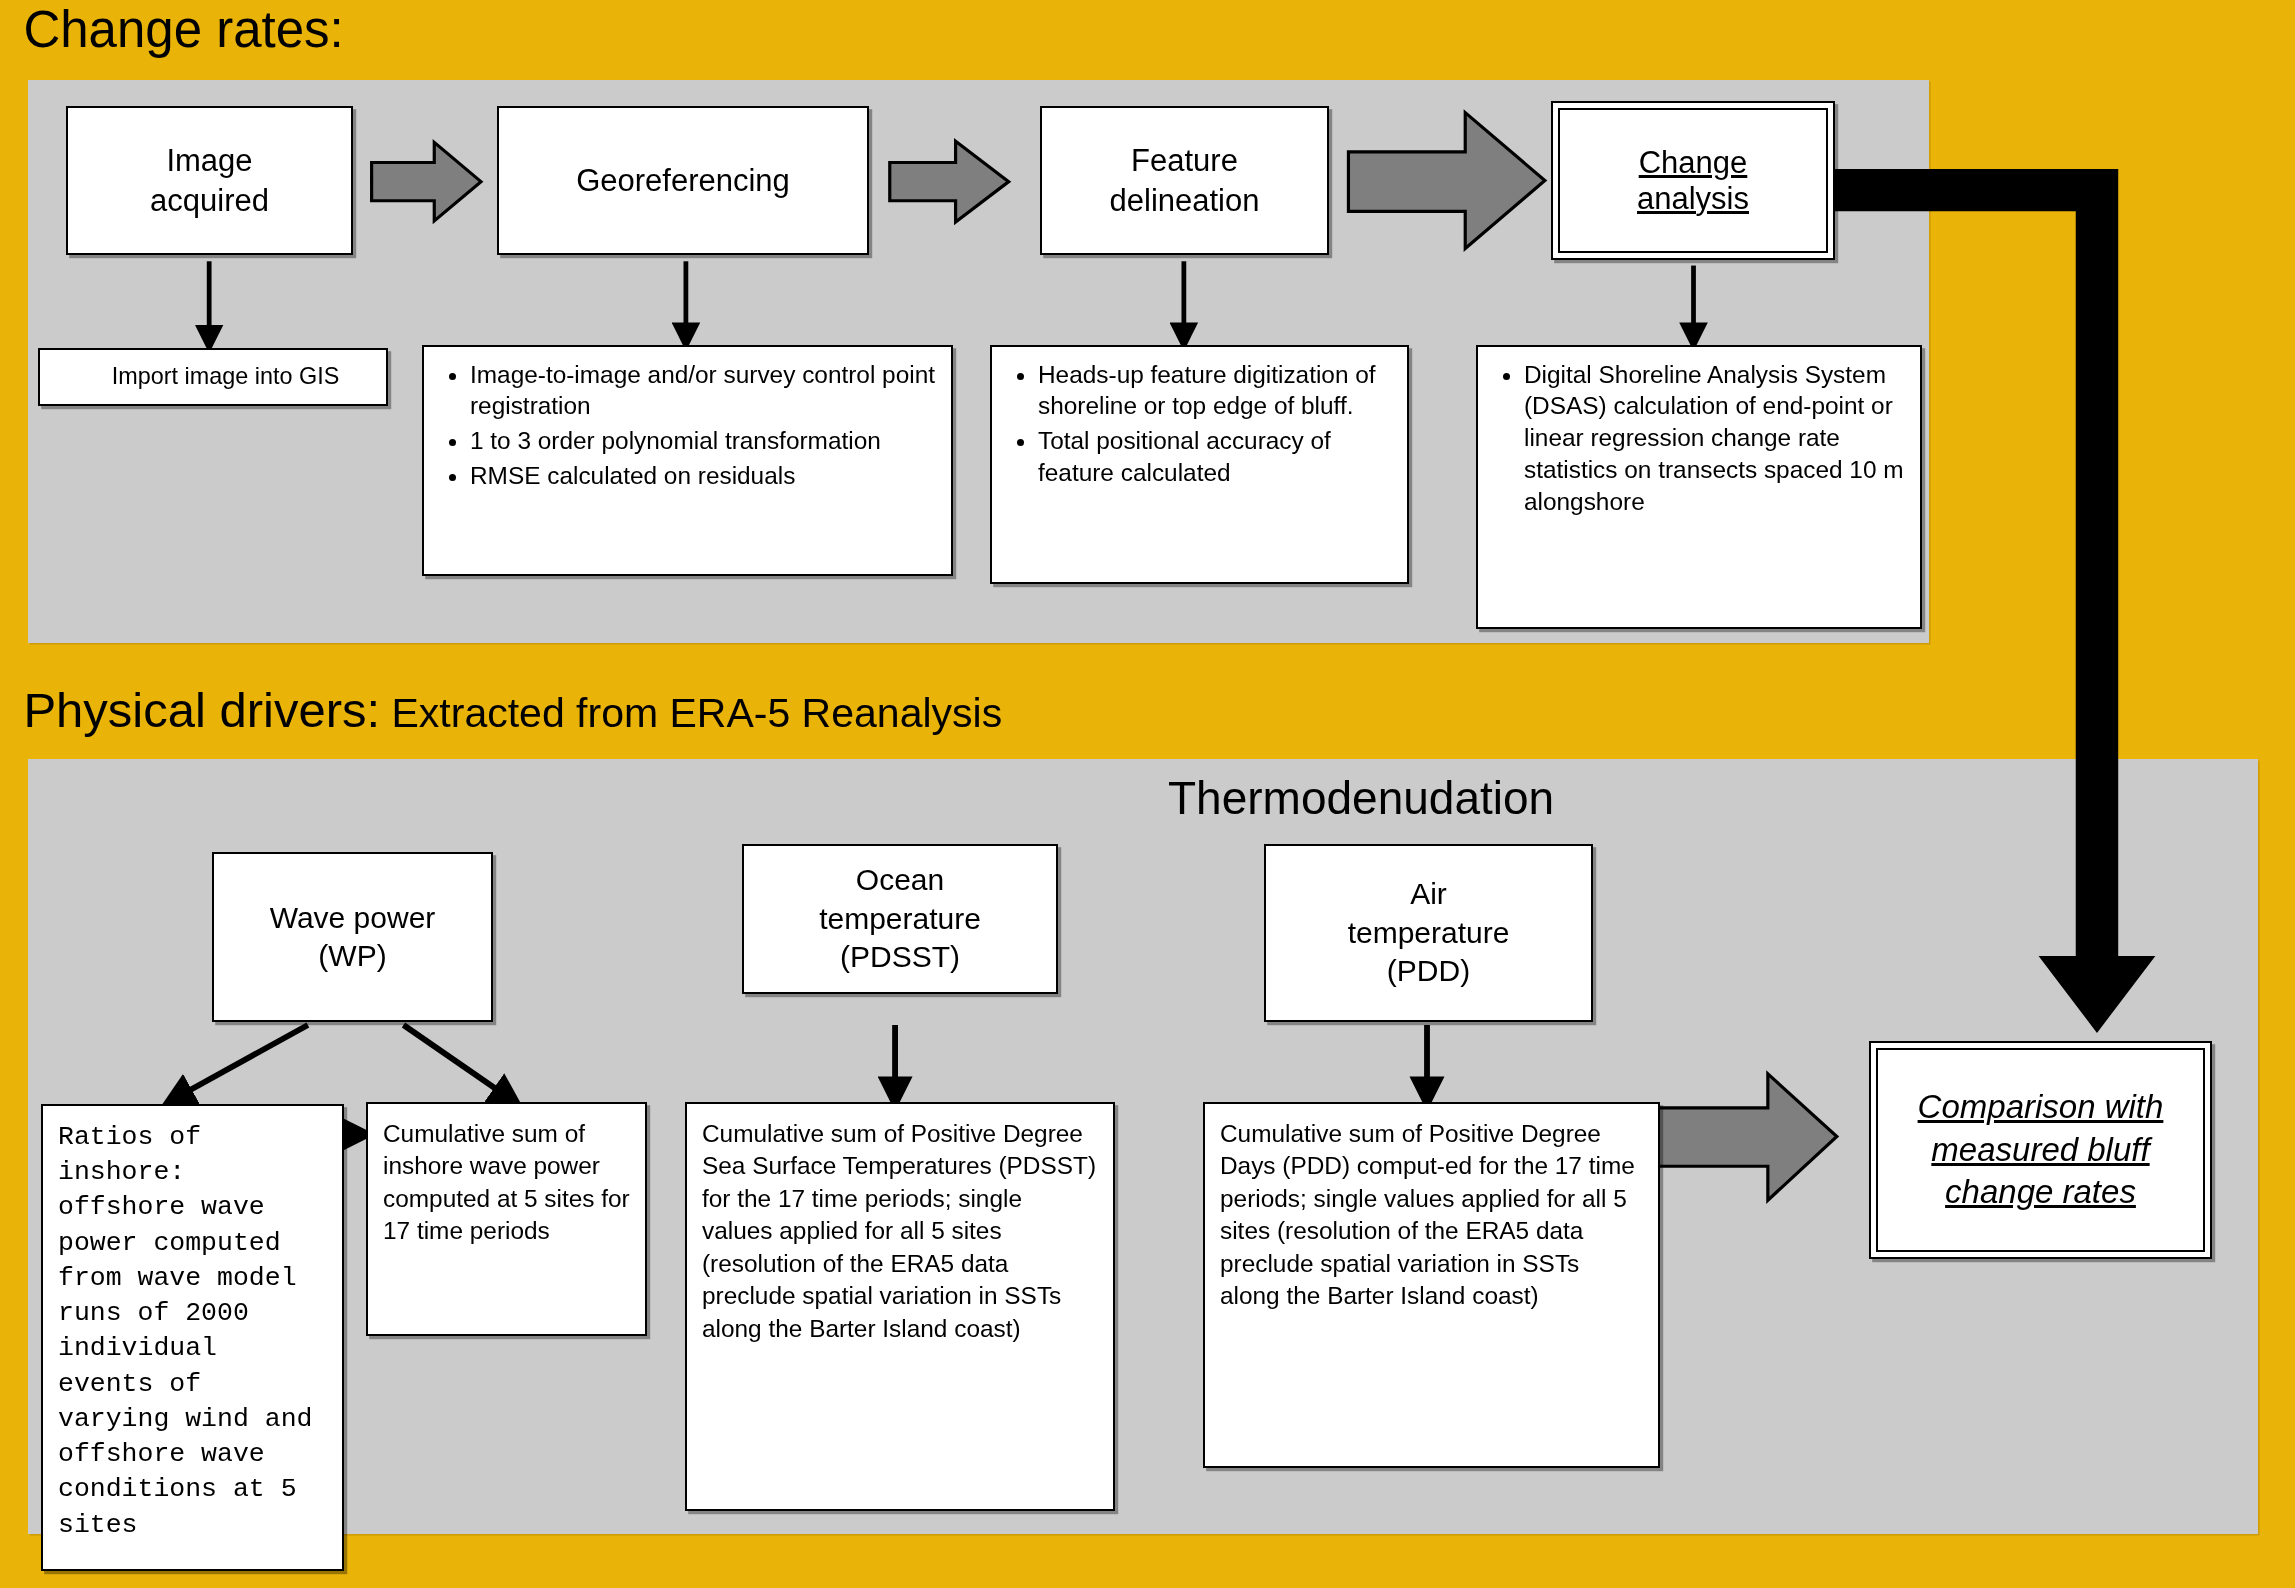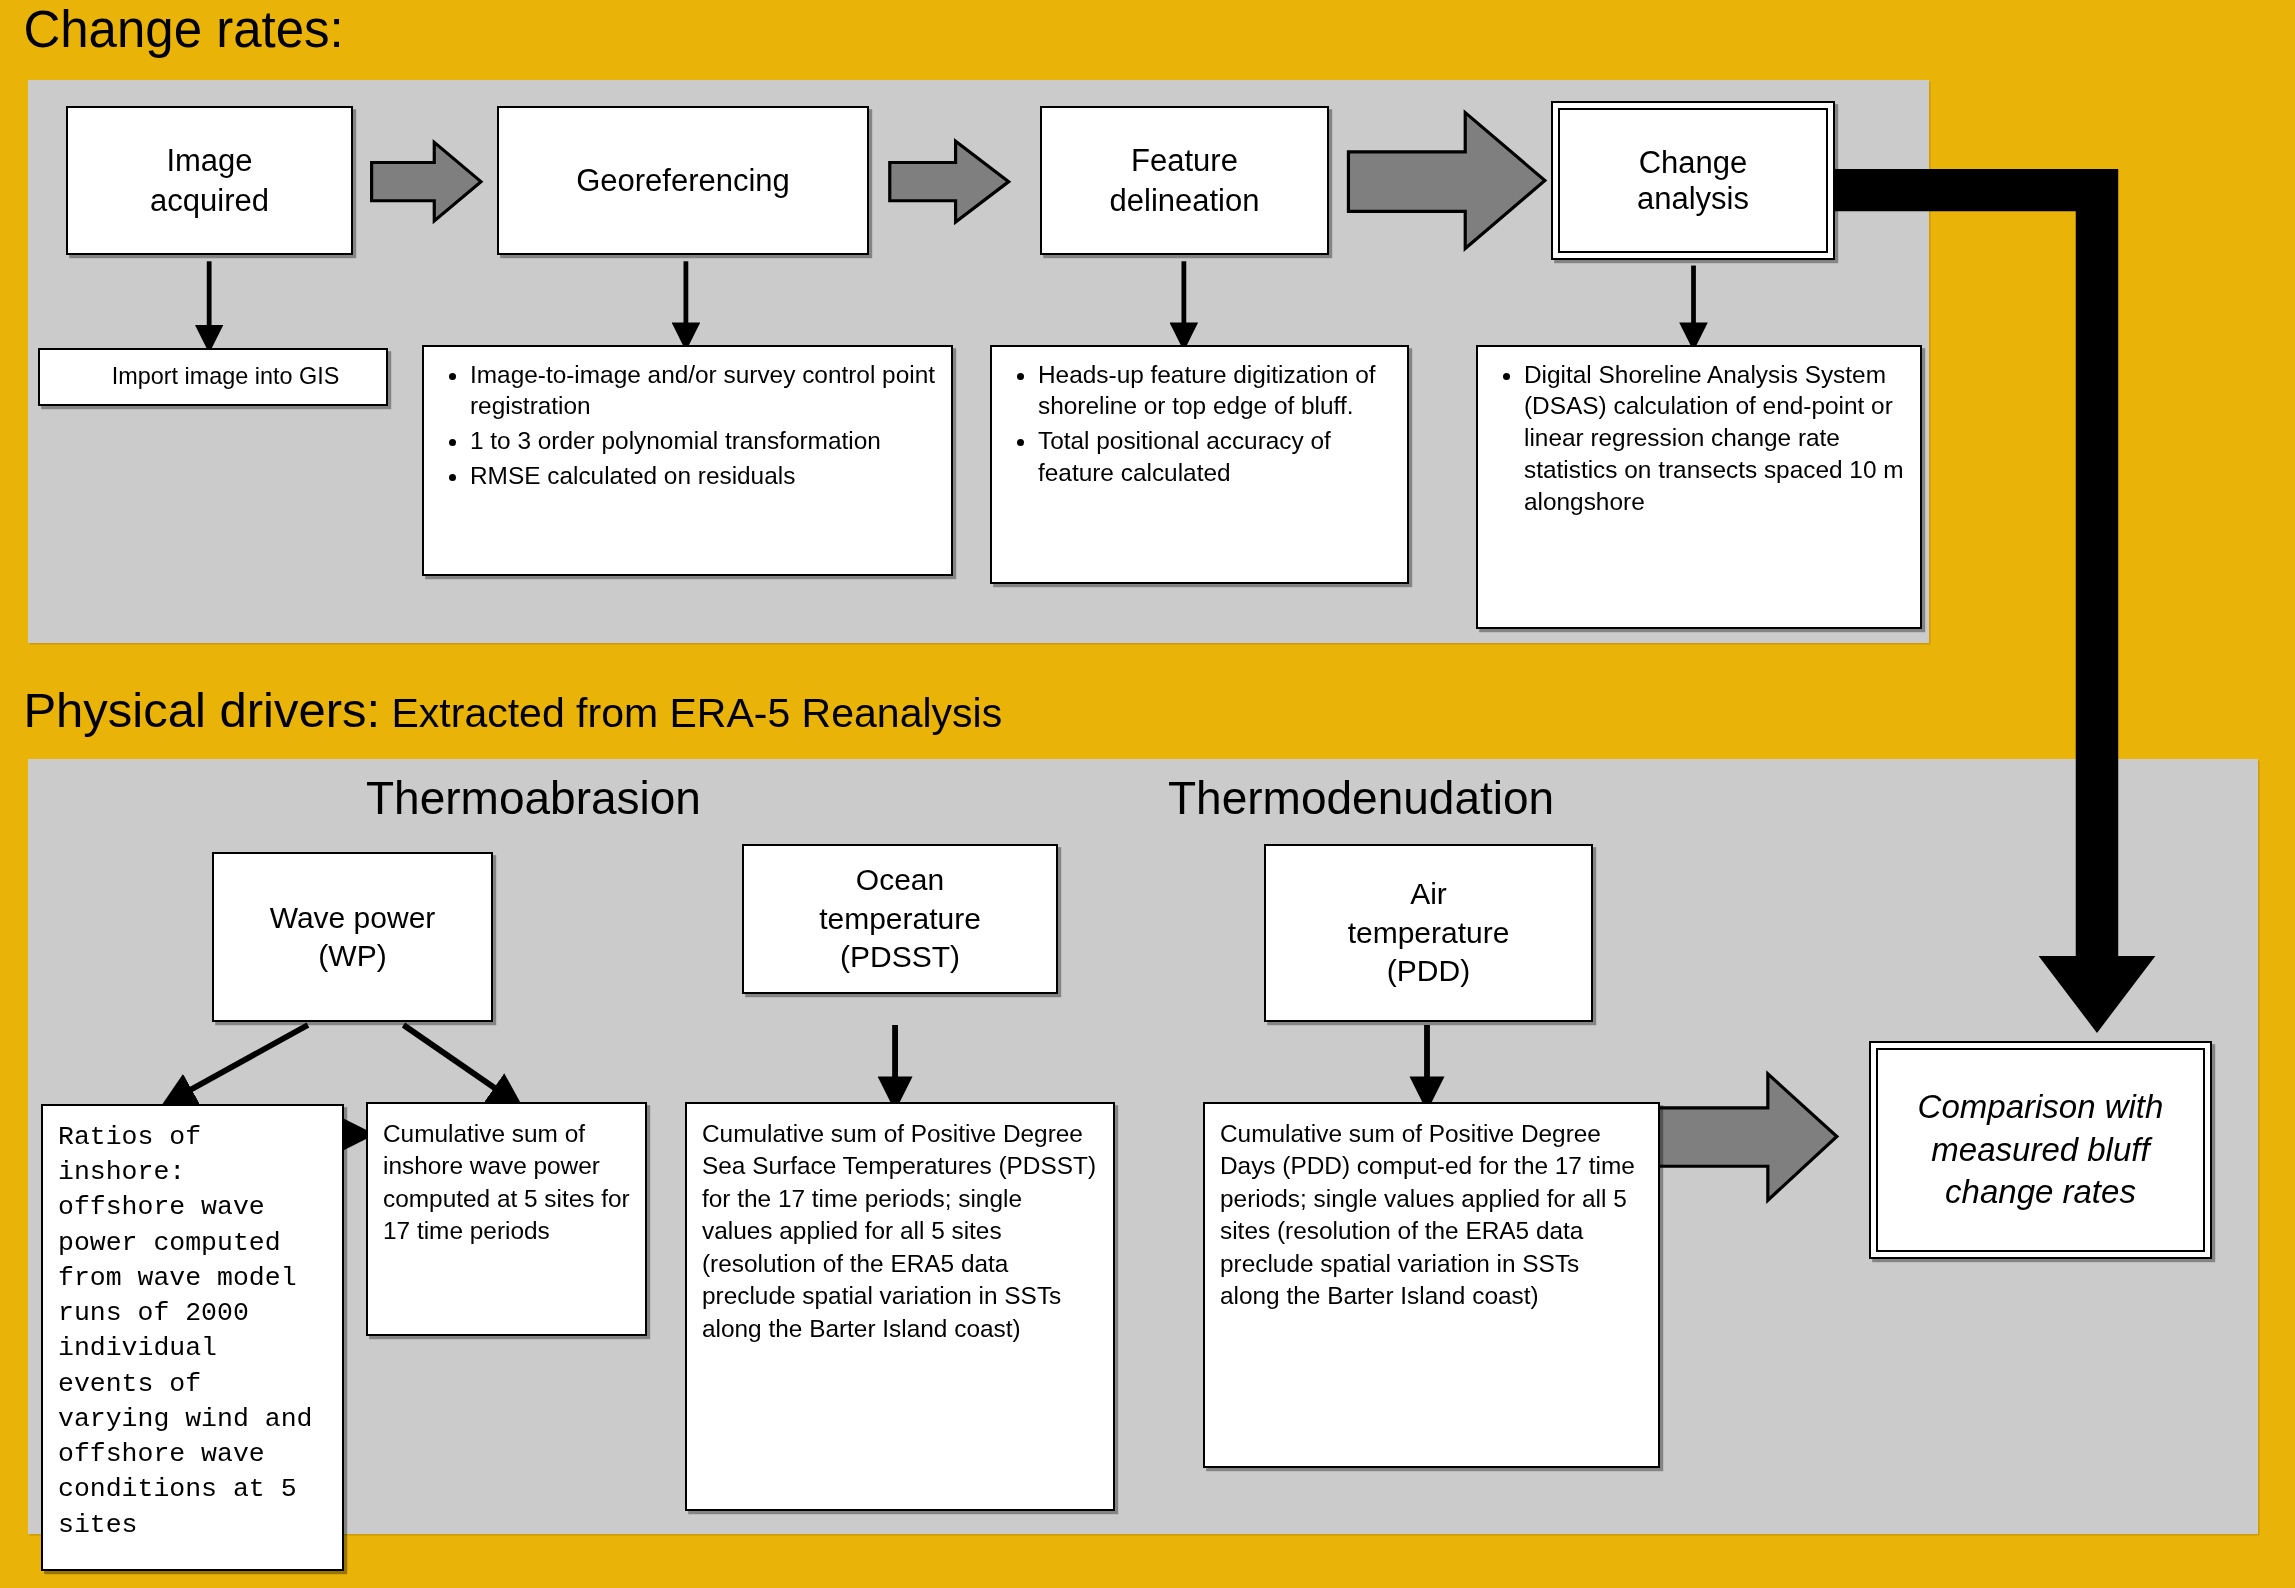--- a/index.html
+++ b/index.html
@@ -21,21 +21,21 @@
   
   .box{position:absolute;background:#ffffff;border:2.1px solid #000;box-sizing:border-box;
        box-shadow:3.2px 3.2px 0 0 rgba(0,0,0,0.35);}
   .boxcenter{display:flex;align-items:center;justify-content:center;text-align:center;
              padding:5.3px 7.4px;box-sizing:border-box;width:100%;height:100%;}
   .boxcenter span{display:block;line-height:1.28;}
 
   
   .dbl{border:2.7px double #000;}
   .dbl-inner{position:absolute;left:5.3px;top:5.3px;right:5.3px;bottom:5.3px;border:2.1px solid #000;
-             display:flex;align-items:center;justify-content:center;text-align:center;box-sizing:border-box;}
+             display:flex;align-items:center;justify-content:center;text-align:center;box-sizing:border-box;text-decoration:underline;}
 
   
   .bullets{margin:0;padding:11.7px 14px 9.6px 46px;list-style:disc;color:#000;line-height:1.30;}
   .bullets li{margin:0 0 3.2px 0;}
   .para{padding:14px 15px;line-height:1.33;color:#000;}
 
   
   #b-image{left:66px;top:106px;width:287px;height:149px;}
   #b-geo{left:497px;top:106px;width:372px;height:149px;}
   #b-feat{left:1040px;top:106px;width:289px;height:149px;}
@@ -84,21 +84,20 @@
 
   <div class="panel" id="panel-top"></div>
   <div class="panel" id="panel-bottom"></div>
 
   <div class="sec-title" id="title-change">Change rates:</div>
 
   <div class="sec-title" id="title-drivers">
     <span class="big">Physical drivers:</span><span class="small"> Extracted from ERA-5 Reanalysis</span>
   </div>
 
-  <div class="sub-title" id="sub-thermoab">Thermoabrasion</div>
   <div class="sub-title" id="sub-thermode">Thermodenudation</div>
 
   <svg class="links" viewBox="0 0 4323 2992" preserveAspectRatio="none">
     <defs>
       <marker id="ah" markerWidth="6" markerHeight="6" refX="3.2" refY="3" orient="auto">
         <path d="M0,0 L6,3 L0,6 z" fill="#000"></path>
       </marker>
     </defs>
 
     <g stroke="#000" stroke-width="6" fill="#7f7f7f">

